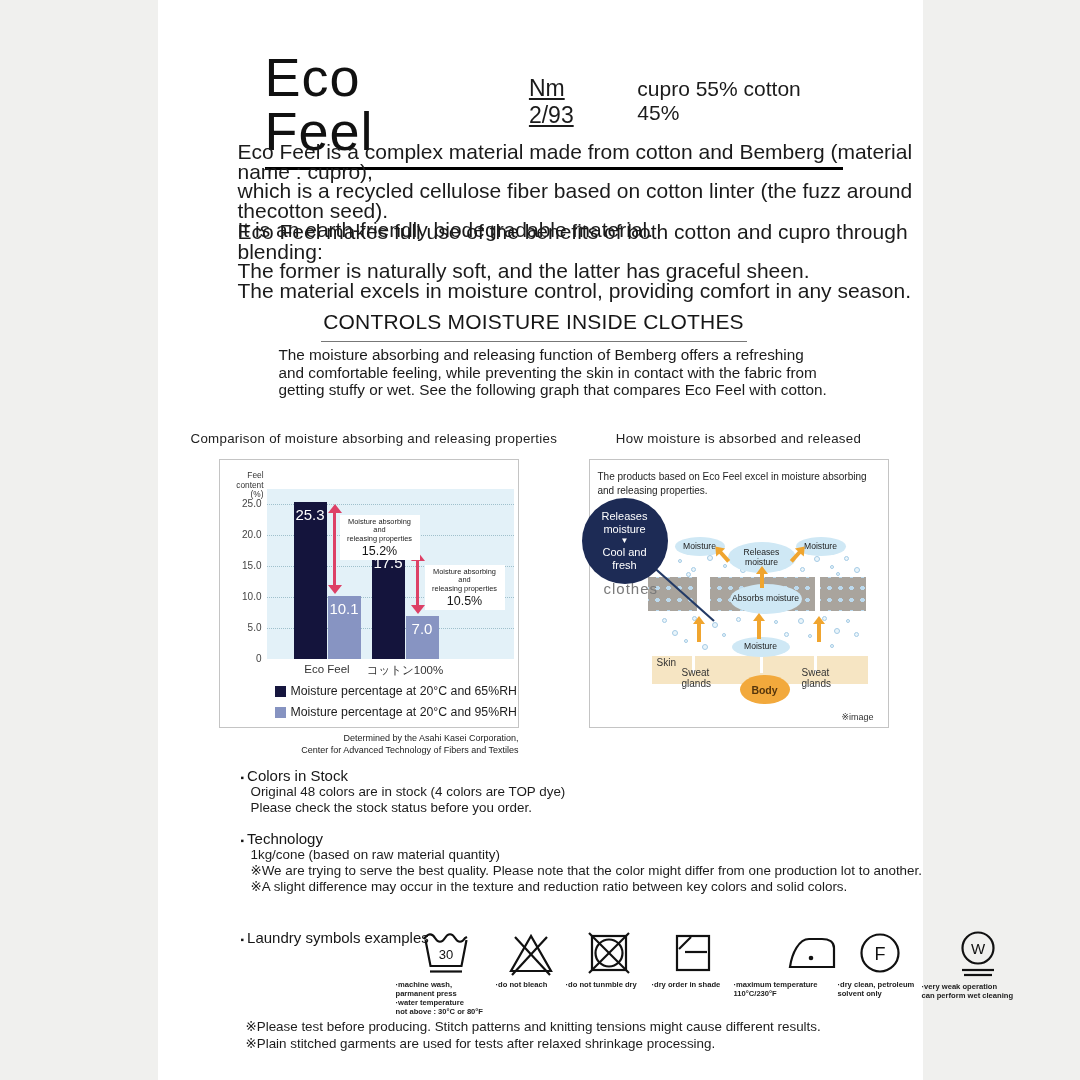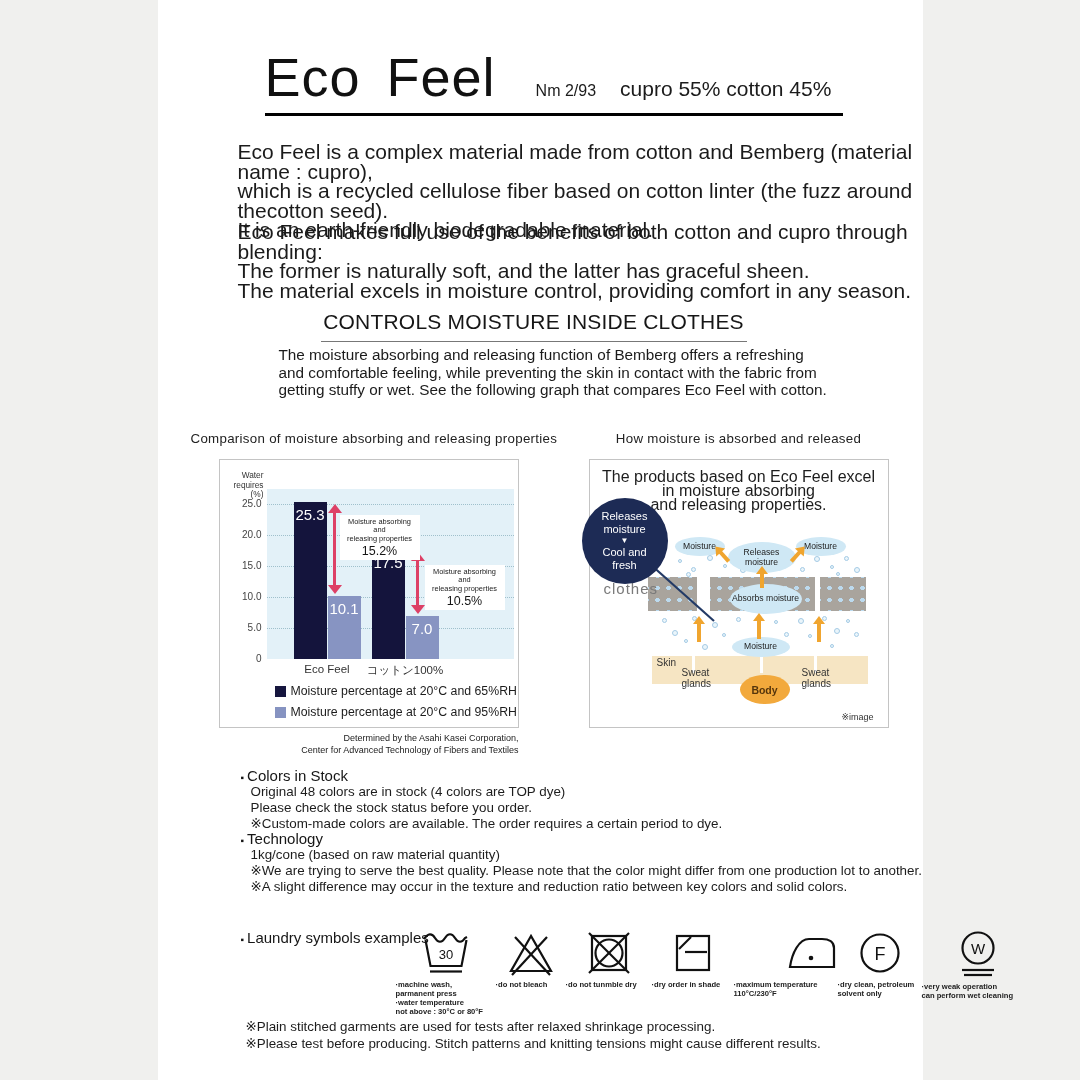--- a/index.html
+++ b/index.html
@@ -8,21 +8,21 @@
   }
   *{box-sizing:border-box;margin:0;padding:0;}
   html,body{width:100%;}
   body{background:#f0f0ee;font-family:"Liberation Sans","DejaVu Sans",sans-serif;color:var(--ink);}
   #page{position:relative;width:765px;height:1080px;margin:0 auto;background:#fff;overflow:visible;}
   .abs{position:absolute;}
 
   
   #title-block{left:107px;top:50px;width:578px;display:flex;align-items:baseline;border-bottom:3.5px solid #000;padding-bottom:9px;}
   #main-title{font-size:54px;font-weight:500;letter-spacing:1px;word-spacing:10px;line-height:1;color:#111;}
-  #yarn-count{margin-left:40px;font-size:16px;}
+  #yarn-count{margin-left:40px;font-size:23px;text-decoration:underline;}
   #composition{margin-left:24px;font-size:21px;}
 
   .para{font-size:21px;line-height:19.6px;color:#1b1b1b;}
   #intro1{left:80px;top:142px;}
   #intro2{left:80px;top:222px;}
 
   #section-head{left:163px;top:310px;width:426px;text-align:center;font-size:21px;letter-spacing:.2px;padding-bottom:7px;border-bottom:1px solid #777;color:#161616;}
   #section-body{left:121px;top:346px;font-size:15.3px;line-height:17.5px;}
 
   #cap-left{left:33px;top:431px;font-size:13.3px;letter-spacing:.3px;color:#222;}
@@ -47,21 +47,21 @@
   .anno .al{font-size:7.4px;line-height:8.4px;color:#222;}
   .anno .av{font-size:12.5px;margin-top:1px;color:#161616;}
   #chart-legend{position:absolute;left:55px;top:224px;}
   .leg-row{display:flex;align-items:center;margin-bottom:7px;}
   .leg-sw{width:11px;height:11px;margin-right:5px;flex:0 0 auto;}
   .leg-lb{font-size:12.3px;color:#1d1d1d;}
   #source{left:61px;top:733px;width:300px;text-align:right;font-size:9px;line-height:11.5px;color:#222;}
 
   
   #diagram-card{left:431px;top:459px;width:300px;height:269px;background:#fff;border:1px solid #c4c4c4;}
-  #d-intro{position:absolute;left:8px;right:8px;top:10px;text-align:center;font-size:16px;line-height:14px;color:#1d1d1d;}
+  #d-intro{position:absolute;left:8px;right:8px;top:10px;font-size:10px;line-height:14px;color:#1d1d1d;}
   #d-circle{position:absolute;left:-8px;top:38px;width:86px;height:86px;border-radius:50%;background:#1d2b55;color:#fff;display:flex;flex-direction:column;align-items:center;justify-content:center;font-size:11px;line-height:13px;text-align:center;z-index:5;}
   #d-circle .tri{font-size:8px;line-height:10px;}
   #d-line{position:absolute;left:0;top:0;z-index:3;pointer-events:none;}
   #d-clothes{position:absolute;left:14px;top:120px;font-size:15px;color:#7a7a7a;letter-spacing:1px;z-index:4;}
   .strip{position:absolute;top:117px;height:34px;background:#a9a49d;background-image:radial-gradient(circle,#bcdaee 2.1px,rgba(0,0,0,0) 2.5px);background-size:11px 12px;background-position:4px 5px;z-index:1;}
   #strip-a{left:58px;width:49px;} #strip-b{left:120px;width:105px;} #strip-c{left:230px;width:46px;}
   .ell{position:absolute;background:var(--ellip);border-radius:50%;display:flex;align-items:center;justify-content:center;text-align:center;color:#222;font-size:8.6px;line-height:9.6px;z-index:2;}
   #moist-l{left:85px;top:77px;width:50px;height:19px;}
   #moist-r{left:206px;top:77px;width:50px;height:19px;}
   #rel-ell{left:138px;top:82px;width:68px;height:31px;}
@@ -120,21 +120,21 @@
 
   <div class="abs" id="section-body">
       <div>The moisture absorbing and releasing function of Bemberg offers a refreshing</div>
       <div>and comfortable feeling, while preventing the skin in contact with the fabric from</div>
       <div>getting stuffy or wet. See the following graph that compares Eco Feel with cotton.</div>
     </div>
   <div class="abs" id="cap-right">How moisture is absorbed and released</div>
 
   <div class="abs" id="chart-card">
     <div id="y-axis-title">
-        <div>Water requires</div>
+        <div>Feel content</div>
         <div>(%)</div>
       </div>
     <div id="plot">
         <div class="gridline" style="top: 14.8905px;"></div>
         <div class="ytick" style="top: 8.89051px;">25.0</div>
         <div class="gridline" style="top: 45.9124px;"></div>
         <div class="ytick" style="top: 39.9124px;">20.0</div>
         <div class="gridline" style="top: 76.9343px;"></div>
         <div class="ytick" style="top: 70.9343px;">15.0</div>
         <div class="gridline" style="top: 107.956px;"></div>
@@ -297,21 +297,20 @@
   </div>
 
   <div class="abs" id="stock">
     <div class="sec-title">
       <span class="bullet">▪</span>
       <span>Colors in Stock</span>
     </div>
     <div class="sec-lines">
         <div>Original 48 colors are in stock (4 colors are TOP dye)</div>
         <div>Please check the stock status before you order.</div>
-        <div>※Custom-made colors are available. The order requires a certain period to dye.</div>
       </div>
   </div>
 
   <div class="abs" id="condition">
     <div class="sec-title">
       <span class="bullet">▪</span>
       <span>Technology</span>
     </div>
     <div class="sec-lines">
         <div>1kg/cone (based on raw material quantity)</div>
@@ -399,17 +398,17 @@
         <line class="licon" x1="9" y1="46" x2="37" y2="46"></line>
       </svg>
       <div class="lcap">
           <div>·very weak operation</div>
           <div>can perform wet cleaning</div>
         </div>
     </div>
   </div>
 
   <div class="abs" id="footer">
+      <div>※Please test before producing. Stitch patterns and knitting tensions might cause different results.</div>
       <div>※Plain stitched garments are used for tests after relaxed shrinkage processing.</div>
-      <div>※Please test before producing. Stitch patterns and knitting tensions might cause different results.</div>
     </div>
 
 </div>
 
 </body></html>

